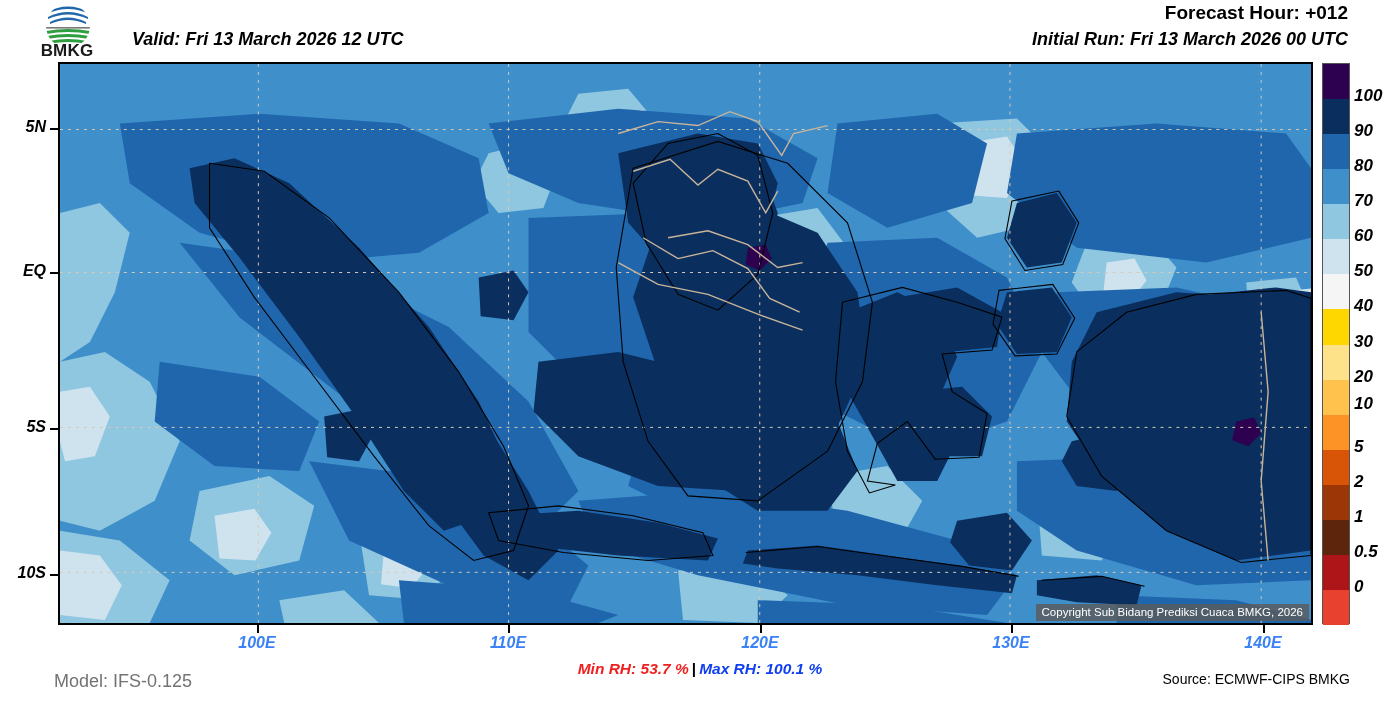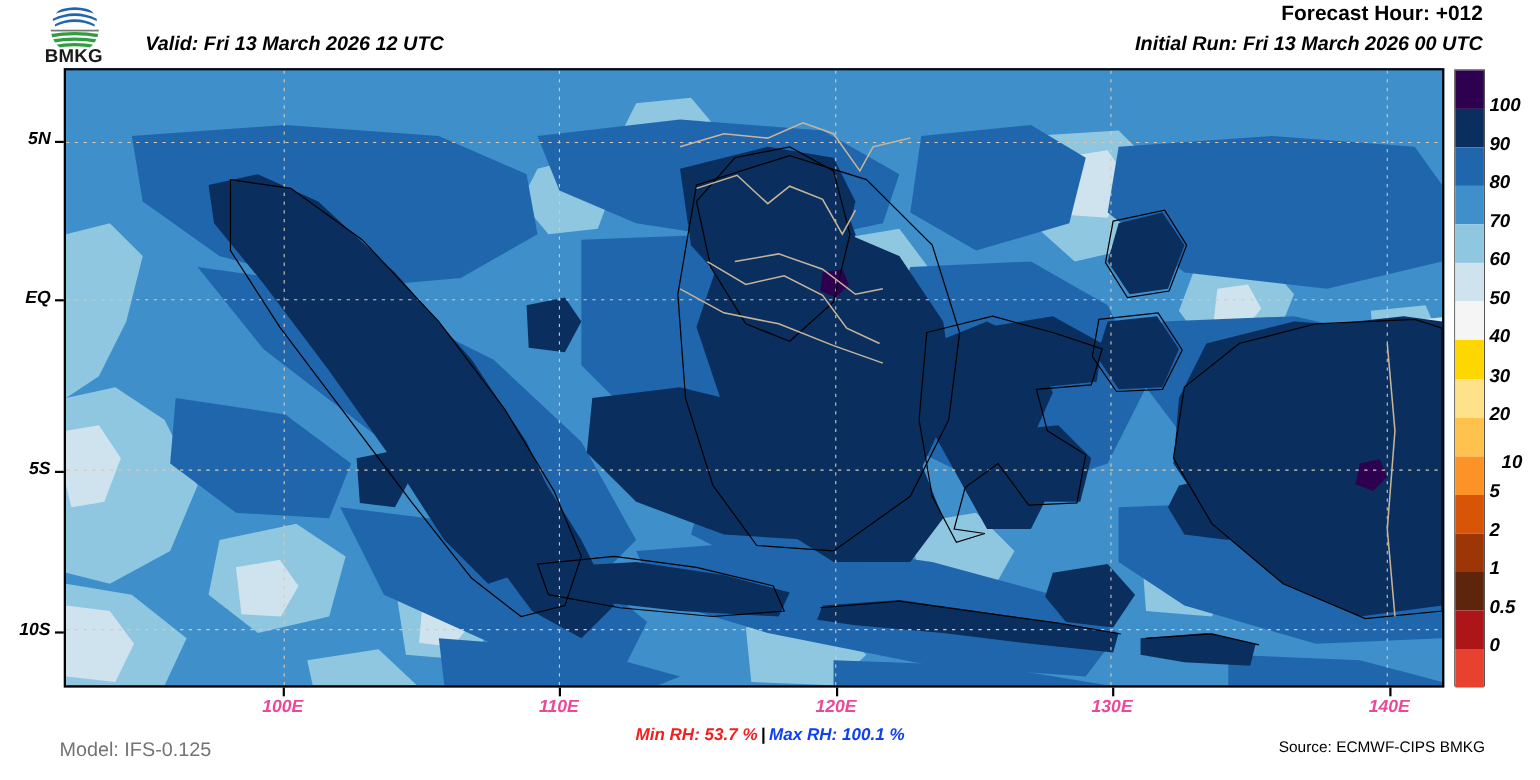--- a/index.html
+++ b/index.html
@@ -25,21 +25,21 @@
 
   #watermark{position:absolute;right:2px;bottom:2px;background:rgba(90,90,90,.82);
              color:#fff;font-size:11.5px;padding:2px 6px 3px 6px;white-space:nowrap;
              font-family:"Liberation Sans",sans-serif;}
 
   
   .lat-label{position:absolute;font-size:16px;font-style:italic;font-weight:bold;
              color:#000;text-align:right;width:44px;}
   .lat-tick{position:absolute;width:8px;height:2px;background:#000;left:50px;}
   .lon-label{position:absolute;font-size:16px;font-style:italic;font-weight:bold;
-             color:#ec4899;text-align:center;width:80px;}
+             color:#3b82f6;text-align:center;width:80px;}
   .lon-tick{position:absolute;width:2px;height:8px;background:#000;top:625px;}
 
   
   #cbar{position:absolute;left:1322px;top:63px;width:28px;height:561px;
         border:1px solid #555;box-sizing:border-box;}
   .cband{width:100%;}
   #cbar-labels{position:absolute;left:1354px;top:63px;width:46px;height:561px;}
   .clabel{position:absolute;font-size:17px;font-style:italic;font-weight:bold;color:#000;
           left:0;white-space:nowrap;}
 
@@ -220,20 +220,21 @@
     <g class="border">
       <path d="M560,70 L600,58 L640,62 L672,48 L700,58 L724,92 L736,70 L770,62"></path>
       <path d="M575,108 L612,96 L640,122 L660,106 L690,118 L708,150 L720,128"></path>
       <path d="M585,175 L620,196 L655,188 L690,206 L712,236 L742,250"></path>
       <path d="M560,200 L600,222 L650,232 L700,252 L745,268"></path>
       <path d="M610,175 L650,168 L690,182 L720,205 L745,200"></path>
       <path d="M1205,250 L1212,330 L1205,420 L1212,500"></path>
     </g>
   </svg>
 
+  <div id="watermark">Copyright Sub Bidang Prediksi Cuaca BMKG, 2026</div>
 </div>
 
 <div id="axes">
     <div class="lat-label" style="left: 2px; top: 118px;">5N</div>
     <div class="lat-tick" style="top: 128px;"></div>
     <div class="lat-label" style="left: 2px; top: 262px;">EQ</div>
     <div class="lat-tick" style="top: 272px;"></div>
     <div class="lat-label" style="left: 2px; top: 418px;">5S</div>
     <div class="lat-tick" style="top: 428px;"></div>
     <div class="lat-label" style="left: 2px; top: 564px;">10S</div>
@@ -271,21 +272,21 @@
 <div id="cbar-labels">
     <div class="clabel" style="top: 23.0625px;">100</div>
     <div class="clabel" style="top: 58.125px;">90</div>
     <div class="clabel" style="top: 93.1875px;">80</div>
     <div class="clabel" style="top: 128.25px;">70</div>
     <div class="clabel" style="top: 163.312px;">60</div>
     <div class="clabel" style="top: 198.375px;">50</div>
     <div class="clabel" style="top: 233.438px;">40</div>
     <div class="clabel" style="top: 268.5px;">30</div>
     <div class="clabel" style="top: 303.562px;">20</div>
-    <div class="clabel" style="top: 347px; margin-left: 11px;">10</div>
+    <div class="clabel" style="top: 331px;">10</div>
     <div class="clabel" style="top: 373.688px;">5</div>
     <div class="clabel" style="top: 408.75px;">2</div>
     <div class="clabel" style="top: 443.812px;">1</div>
     <div class="clabel" style="top: 478.875px;">0.5</div>
     <div class="clabel" style="top: 513.938px;">0</div>
   </div>
 
 <div id="model">Model: IFS-0.125</div>
 <div id="source">Source: ECMWF-CIPS BMKG</div>
 <div id="minmax">

